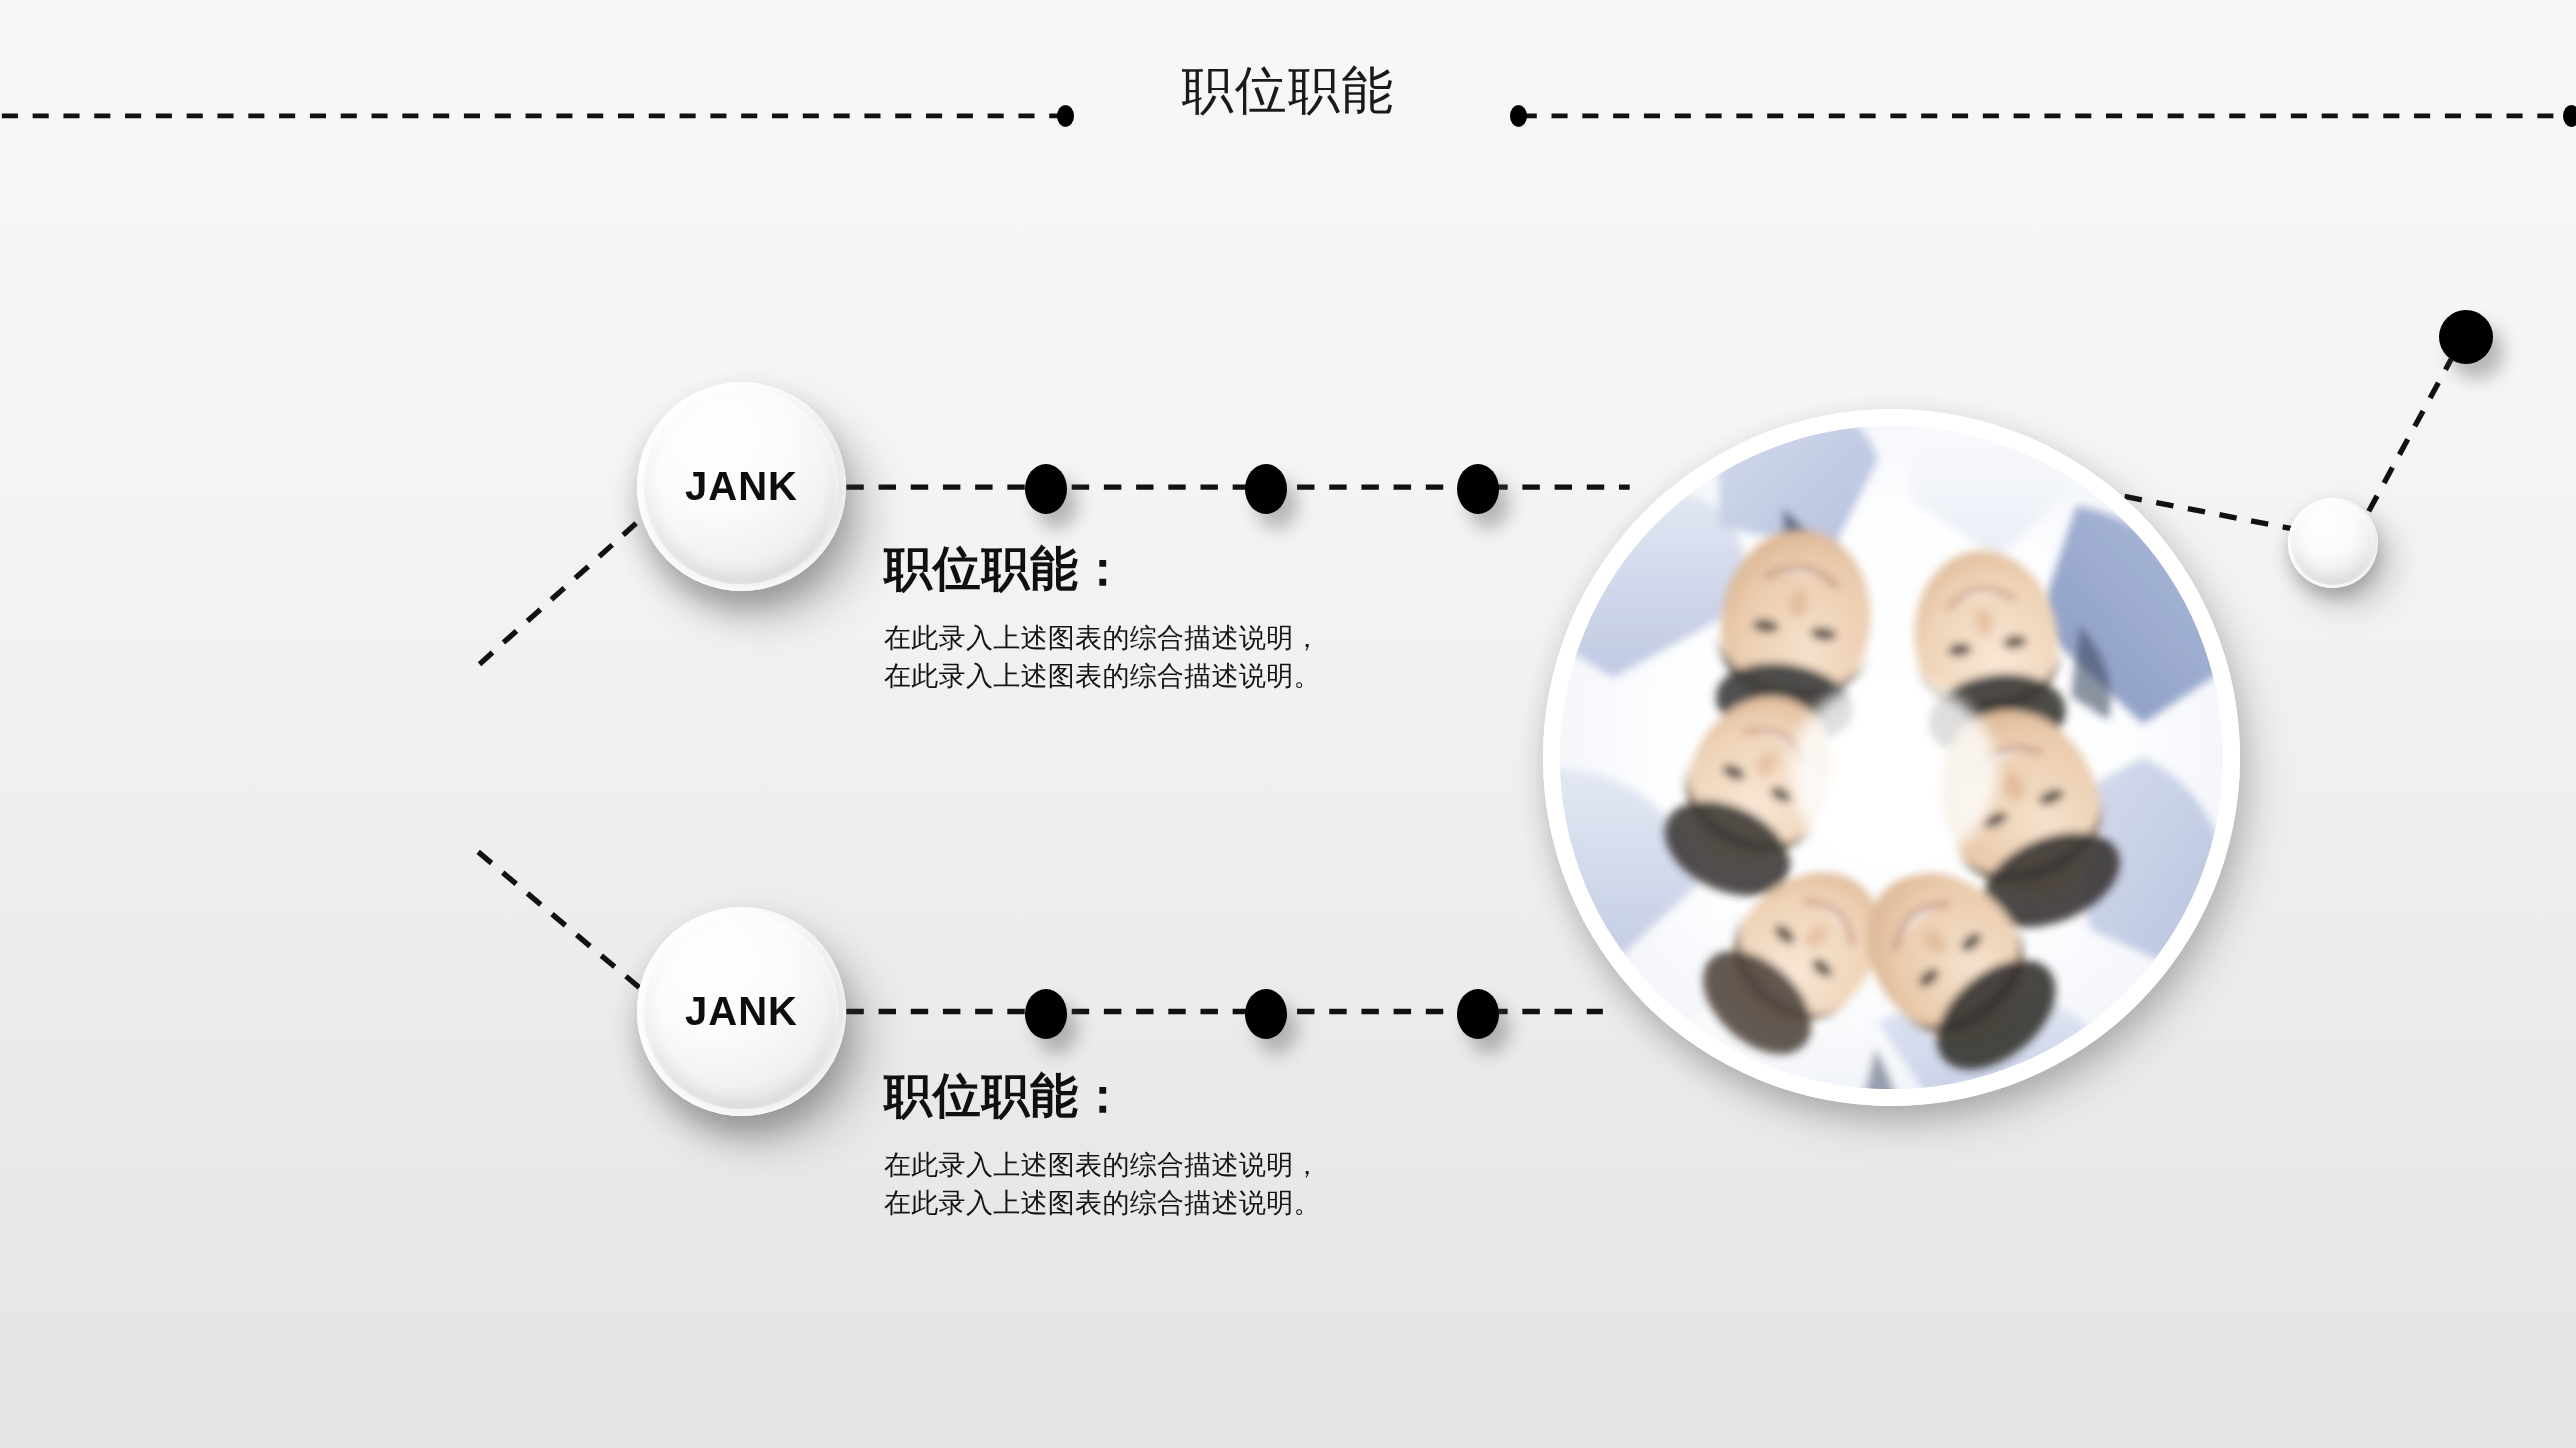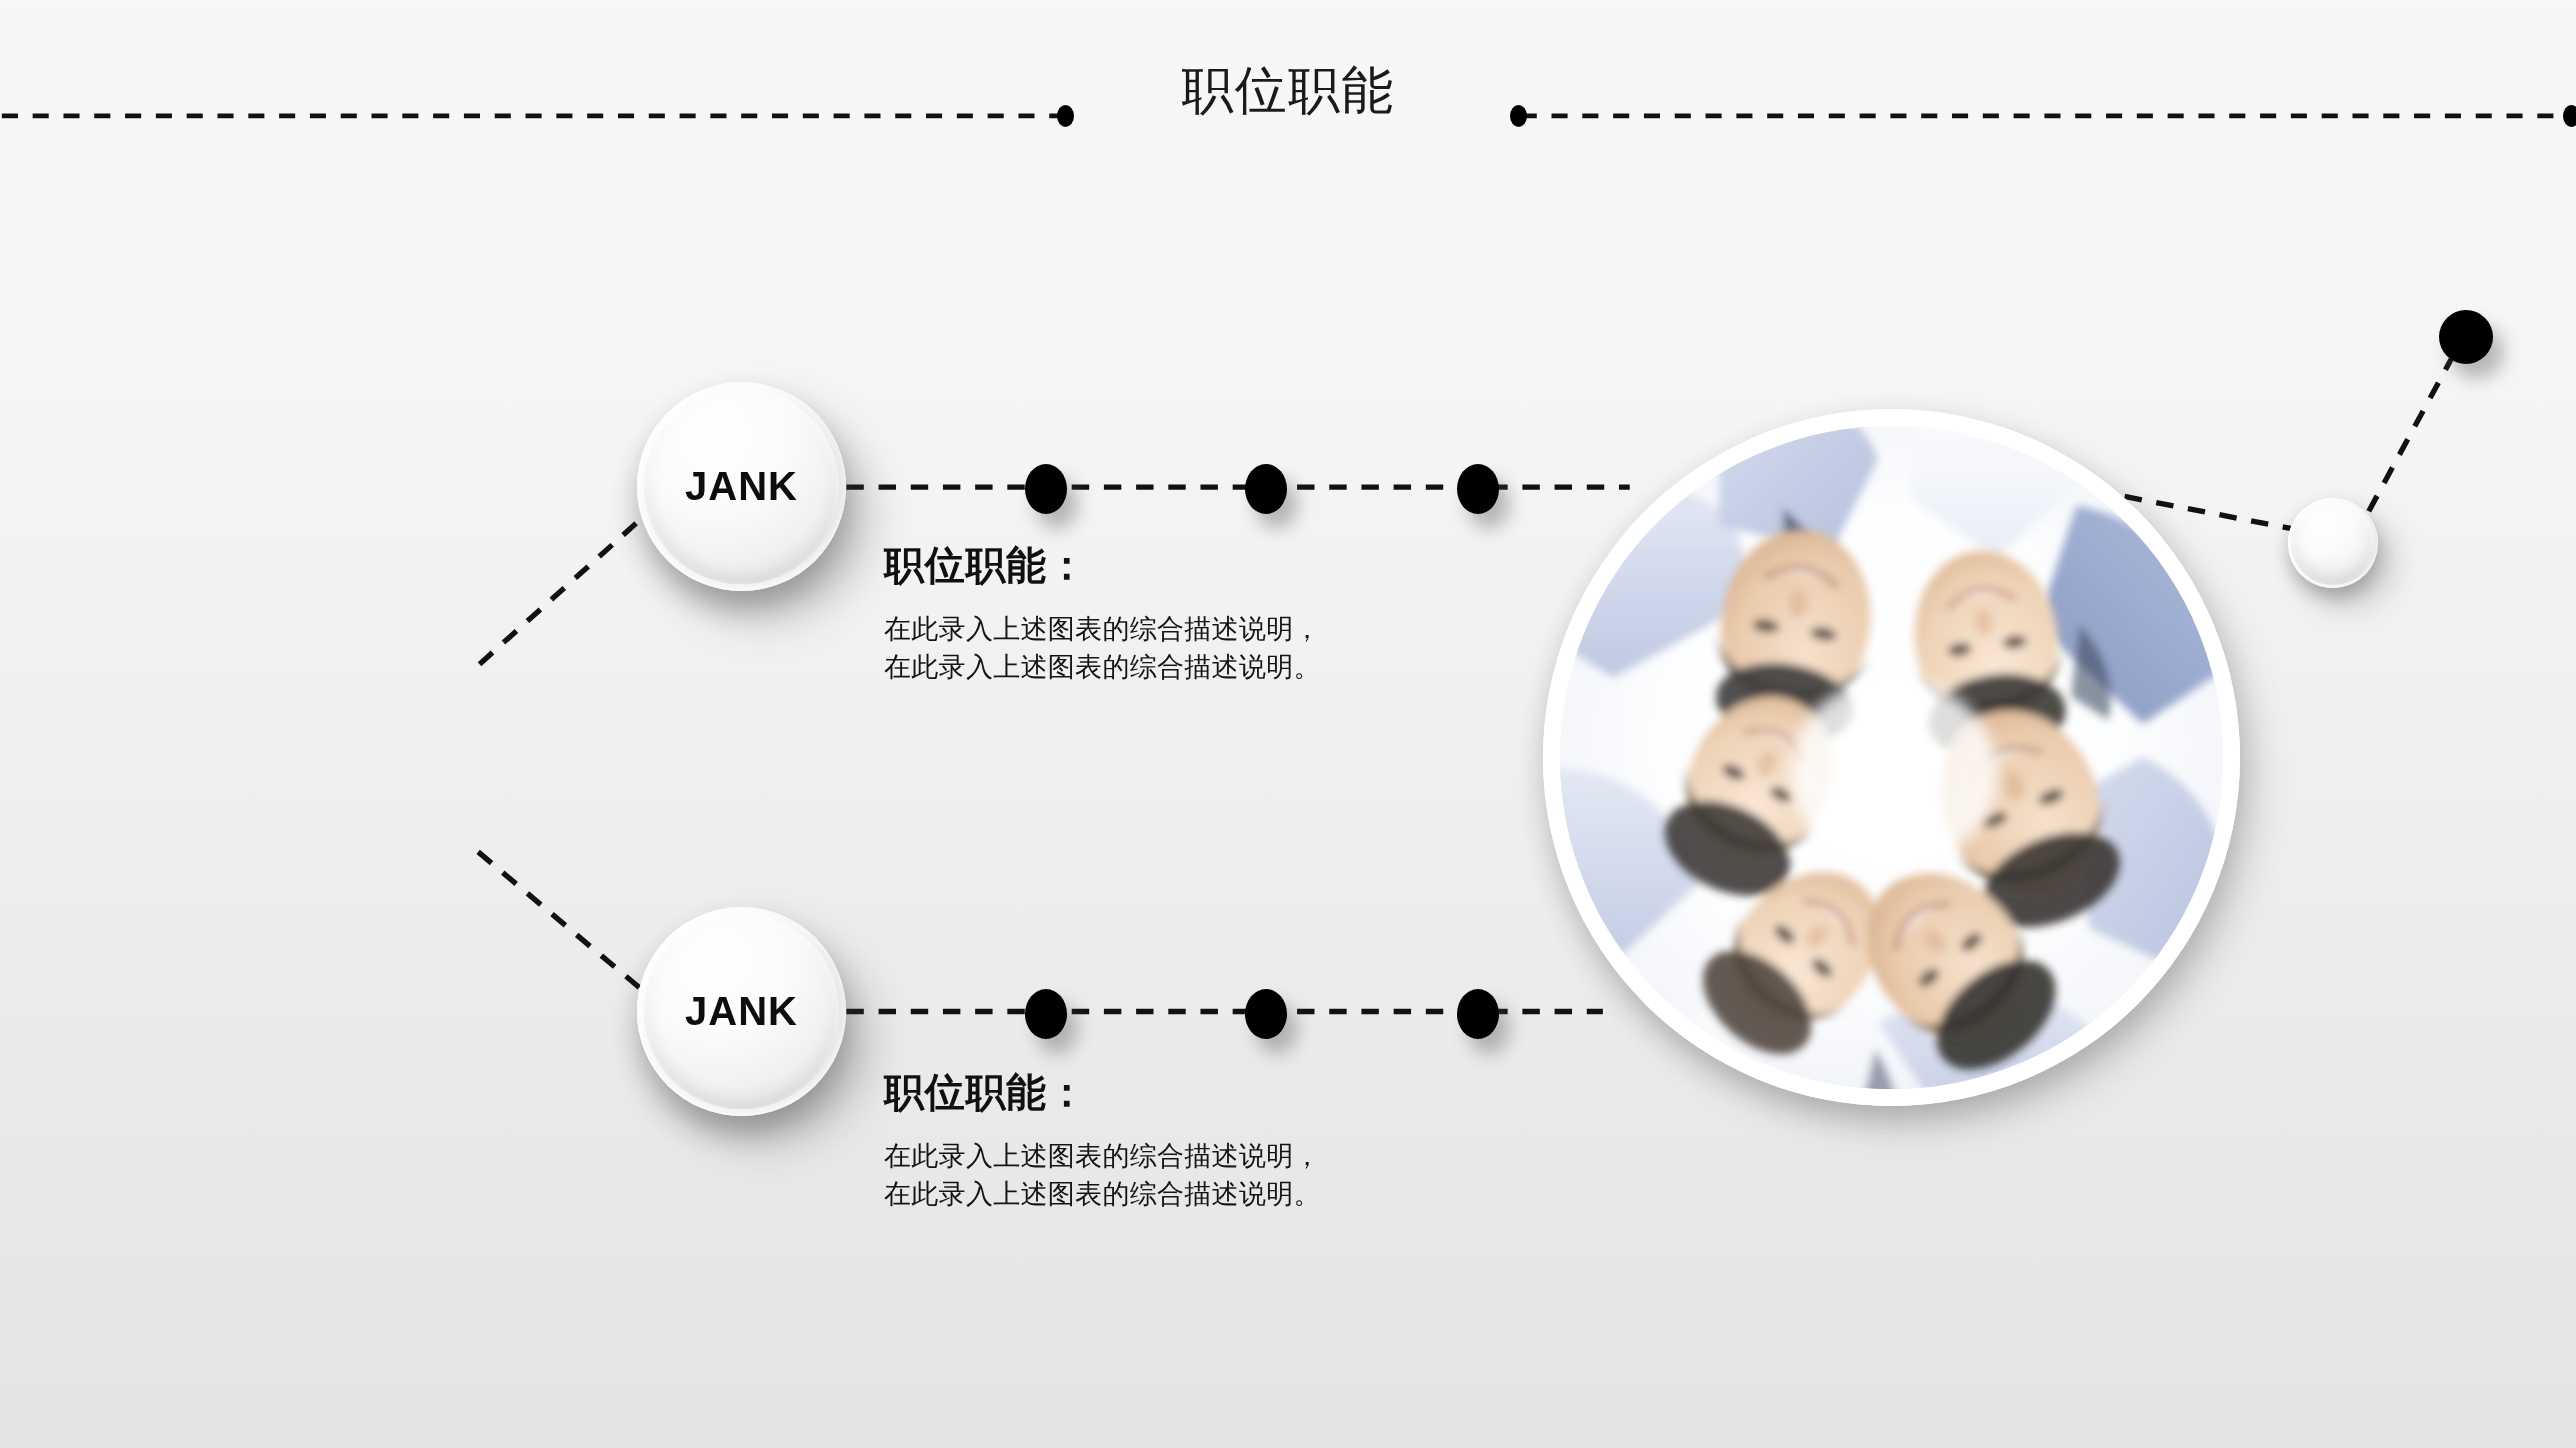--- a/index.html
+++ b/index.html
@@ -107,21 +107,21 @@
     z-index: 7;
   }
   .dot.shadowed {
     box-shadow: 10.7px 14.8px 17.4px rgba(90,90,90,0.40);
   }
   .dot.ellipse { border-radius: 50% / 50%; }
 
   
   .info-block { position: absolute; z-index: 8; }
   .info-title {
-    font-size: 40px;
+    font-size: 48px;
     font-weight: bold;
     color: #101010;
     letter-spacing: 0.7px;
     line-height: 1.1;
     margin: 0 0 23px 0;
   }
   .info-line {
     font-size: 27px;
     color: #141414;
     line-height: 1.42;

